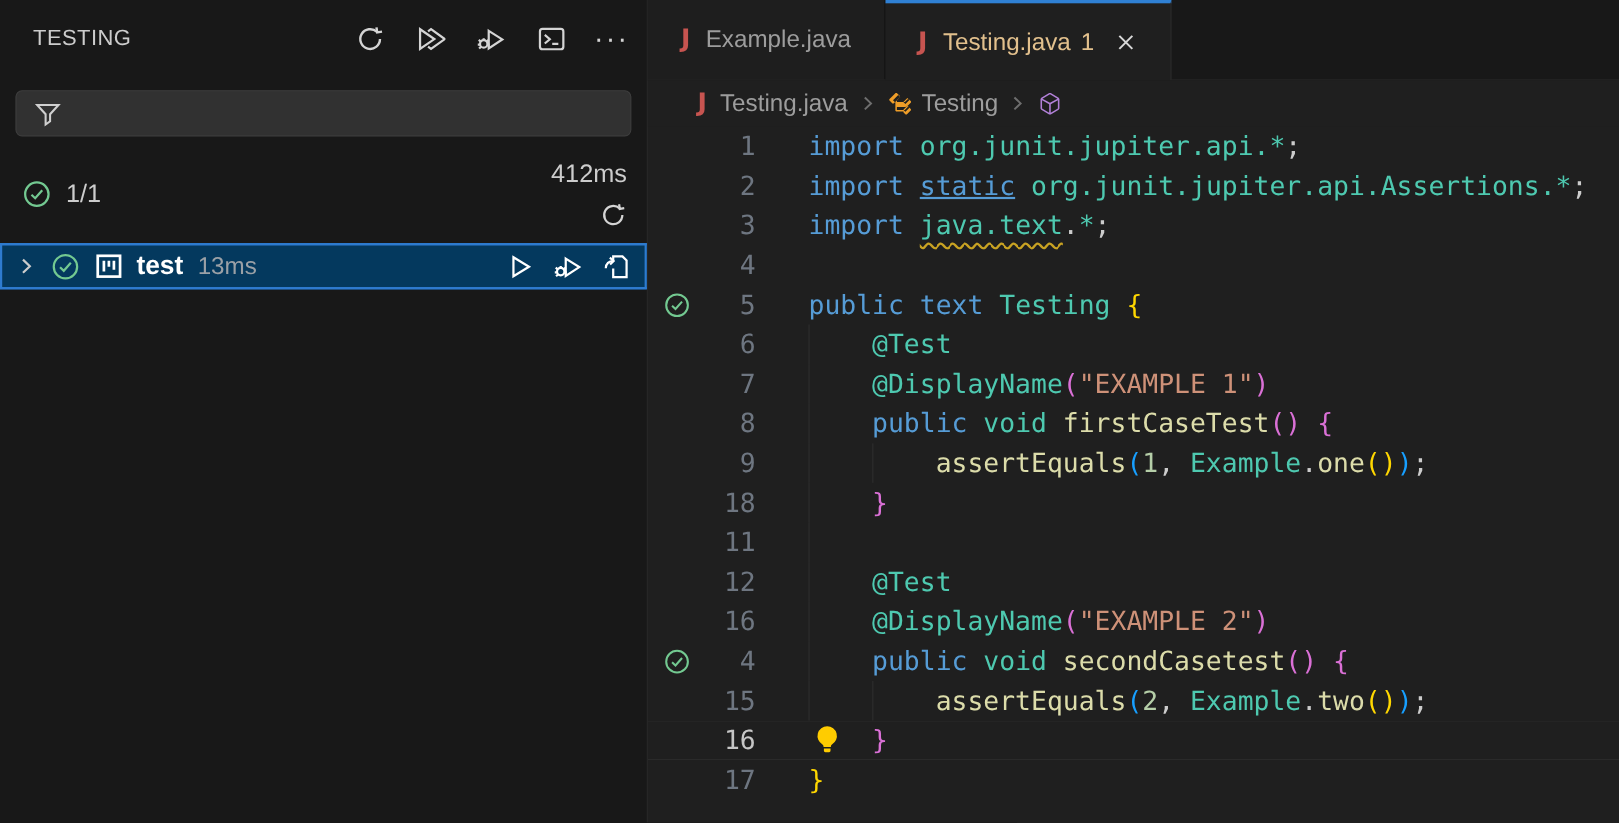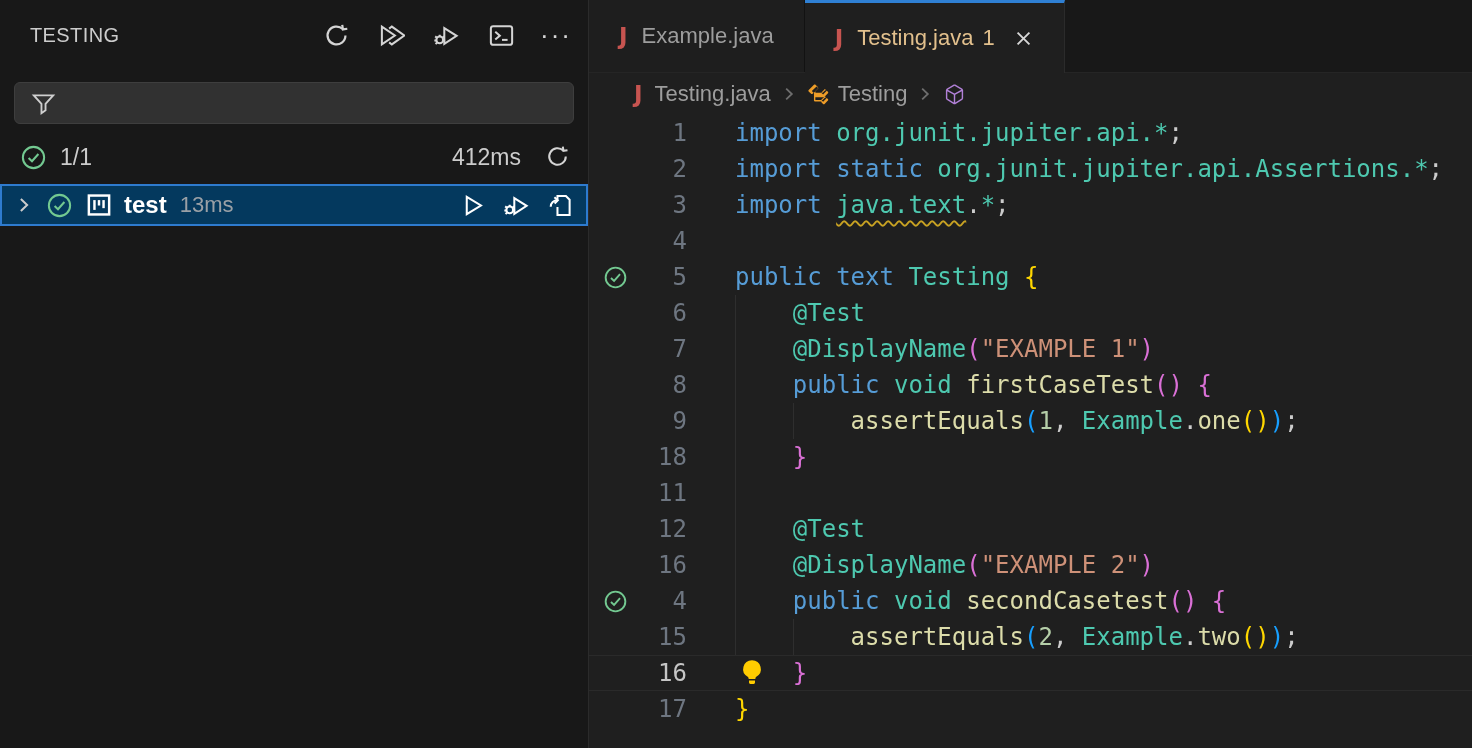--- a/index.html
+++ b/index.html
@@ -18,21 +18,21 @@
   .icon-btn svg { width:27px; height:27px; }
   .ellipsis { font-size:26px; color:#d4d4d4; letter-spacing:2px; line-height:10px; }
 
   .filter-wrap { margin:12px 14px 0 14px; height:42px; background:#313131; border:1px solid #3e3e3e; border-radius:6px; display:flex; align-items:center; padding:0 12px 0 16px; }
   .filter-wrap input { flex:1; background:transparent; border:none; outline:none; color:#cccccc; font-size:22px; font-family:inherit; }
   .filter-wrap input::placeholder { color:#8b8b8b; }
   .funnel { width:25px; height:25px; color:#cfcfcf; }
 
   .summary-row { display:flex; align-items:center; margin:20px 18px 0 20px; font-size:23px; color:#cccccc; }
   .summary-row .pass-ico { width:27px; height:27px; margin-right:13px; }
-  .summary-right { margin-left:auto; display:flex; align-items:flex-start; gap:24px; }
+  .summary-right { margin-left:auto; display:flex; align-items:flex-end; gap:12px;flex-direction:column; }
   .summary-right svg { width:25px; height:25px; color:#d4d4d4; }
 
   .test-row { margin-top:13px; height:42px; background:#04395e; border-top:2px solid #2e7bcf; border-bottom:2px solid #2e7bcf; outline:2px solid #2e7bcf; outline-offset:-2px;
     display:flex; align-items:center; padding:0 14px 0 14px; cursor:pointer; }
   .test-row .twisty { width:20px; height:20px; color:#cccccc; margin-right:12px; }
   .test-row .pass-ico { width:27px; height:27px; margin-right:12px; }
   .test-row .proj-ico { width:28px; height:28px; color:#ffffff; margin-right:11px; }
   .test-label { color:#ffffff; font-size:24px; font-weight:600; }
   .test-dur { color:#9aa0a6; font-size:22px; margin-left:13px; }
   .row-actions { margin-left:auto; display:flex; align-items:center; gap:17px; }
@@ -208,21 +208,21 @@
 
     <div class="code">
         <div class="line">
           <div class="glyph"></div>
           <div class="lnum">1</div>
           <div class="lcontent"><span style="color: rgb(86, 156, 214);">import</span><span style="color: rgb(204, 204, 204);"> </span><span style="color: rgb(78, 201, 176);">org.junit.jupiter.api.*</span><span style="color: rgb(204, 204, 204);">;</span></div>
         </div>
         <div class="line">
           <div class="glyph"></div>
           <div class="lnum">2</div>
-          <div class="lcontent"><span style="color: rgb(86, 156, 214);">import</span><span style="color: rgb(204, 204, 204);"> </span><span style="color: rgb(86, 156, 214);">static</span><span style="color: rgb(204, 204, 204);"> </span><span style="color: rgb(78, 201, 176);">org.junit.jupiter.api.Assertions.*</span><span style="color: rgb(204, 204, 204);">;</span></div>
+          <div class="lcontent"><span style="color: rgb(86, 156, 214);">import</span><span style="color: rgb(204, 204, 204);"> </span><span style="color: rgb(86, 156, 214); text-decoration: underline;">static</span><span style="color: rgb(204, 204, 204);"> </span><span style="color: rgb(78, 201, 176);">org.junit.jupiter.api.Assertions.*</span><span style="color: rgb(204, 204, 204);">;</span></div>
         </div>
         <div class="line">
           <div class="glyph"></div>
           <div class="lnum">3</div>
           <div class="lcontent"><span style="color: rgb(86, 156, 214);">import</span><span style="color: rgb(204, 204, 204);"> </span><span class="squiggle" style="color: rgb(78, 201, 176);">java.text</span><span style="color: rgb(204, 204, 204);">.</span><span style="color: rgb(78, 201, 176);">*</span><span style="color: rgb(204, 204, 204);">;</span></div>
         </div>
         <div class="line">
           <div class="glyph"></div>
           <div class="lnum">4</div>
           <div class="lcontent"></div>

